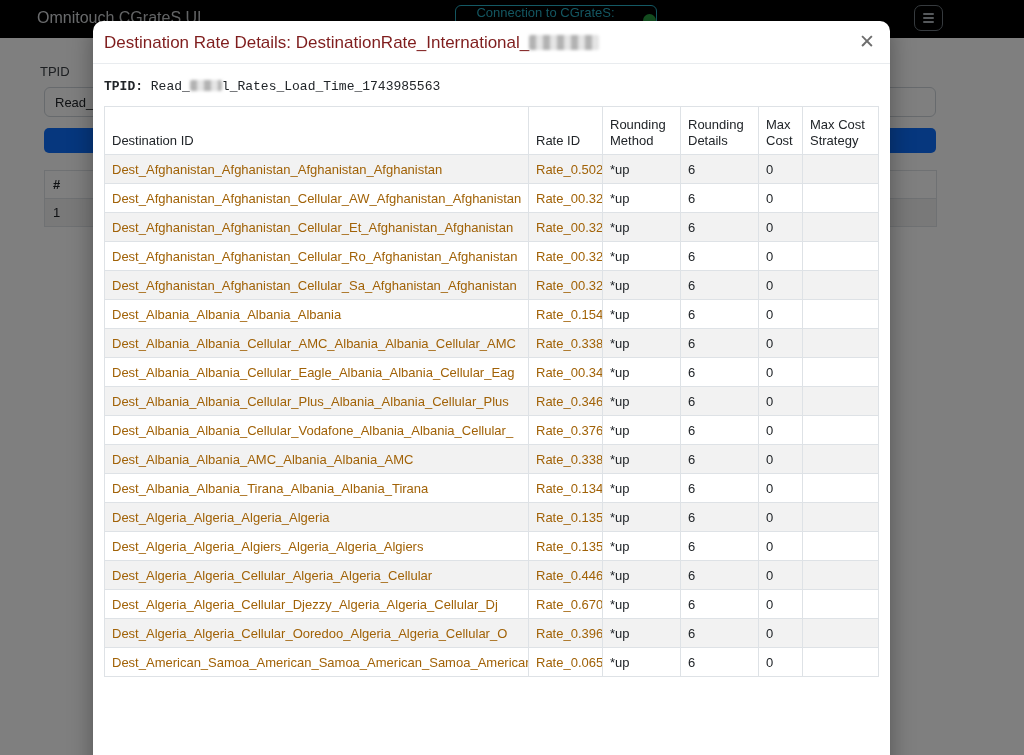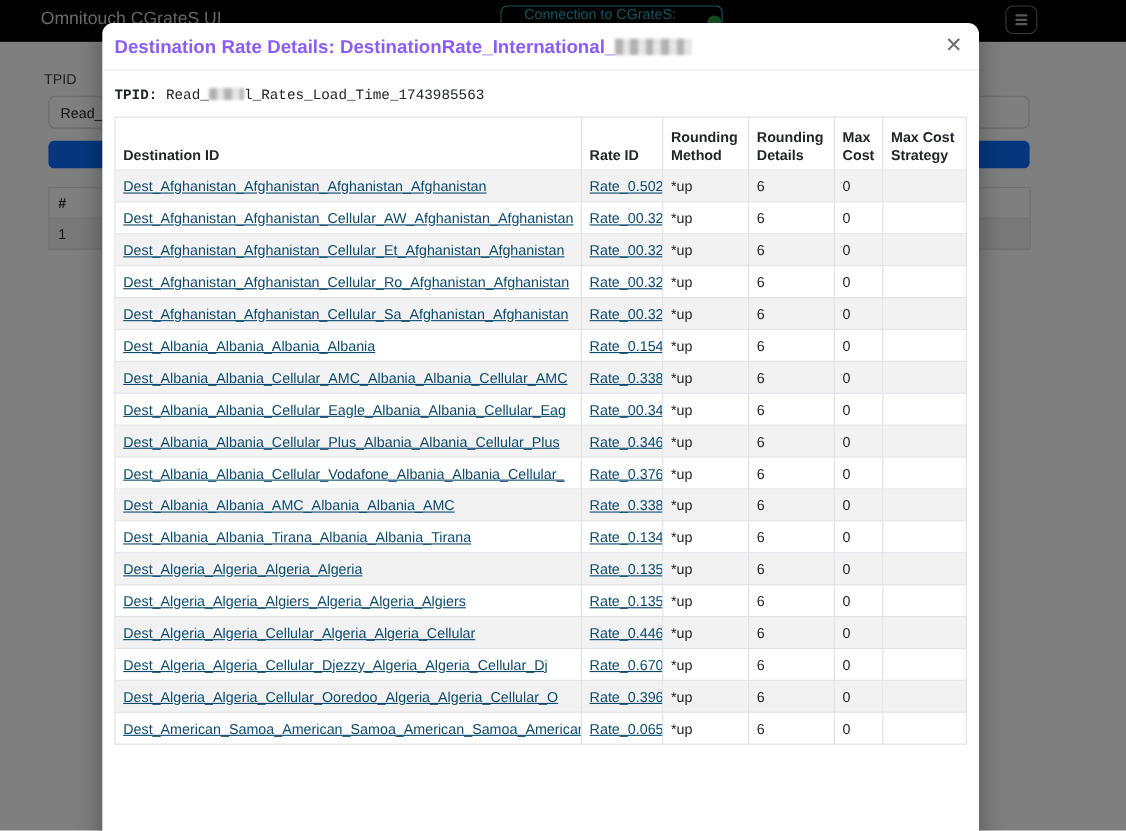--- a/index.html
+++ b/index.html
@@ -35,37 +35,37 @@
   .bg-table td { background:#f2f2f2; }
 
   
   .overlay { position:absolute; inset:0; background:rgba(0,0,0,0.5); z-index:10; }
 
   
   .modal { position:absolute; left:93px; top:21px; width:797px; height:760px; z-index:20;
            background:#fff; border-radius:10px; box-shadow:0 4px 24px rgba(0,0,0,.35); }
   .modal-header { position:relative; height:43px; padding:12px 40px 0 11px;
                   border-bottom:1px solid #e9ecef; }
-  .modal-title { font-size:17px; font-weight:700; color:#8b5cf6; white-space:nowrap; }
+  .modal-title { font-size:17px; font-weight:400; color:#7f1d1d; white-space:nowrap; }
   .modal-close { position:absolute; right:10px; top:8px; width:26px; height:26px;
                  border:none; background:transparent; font-size:19px; color:#6d6d6d;
                  cursor:pointer; line-height:26px; text-align:center; }
   .modal-body { padding:11px 11px 0 11px; }
   .tpid-line { font-size:13px; color:#212529; margin:4px 0 12px 0;font-family:Liberation Mono, monospace; }
   .tpid-line b { font-weight:bold; }
 
   .rate-table { width:774px; border-collapse:collapse; font-size:13px; table-layout:fixed; }
   .rate-table th, .rate-table td { border:1px solid #dee2e6; padding:5px 7px; text-align:left;
                  overflow:hidden; white-space:nowrap; }
-  .rate-table th { font-weight:bold; vertical-align:bottom; white-space:normal;
+  .rate-table th { font-weight:normal; vertical-align:bottom; white-space:normal;
                  height:48px; line-height:16px; background:#fff; }
   .rate-table td { height:29px; }
   .rate-table tbody tr:nth-child(odd) td { background:#f2f2f2; }
   .rate-table tbody tr:nth-child(even) td { background:#fff; }
-  .rate-table a { color:#0c4a6e; text-decoration:underline; cursor:pointer; }
+  .rate-table a { color:#a16207; cursor:pointer; }
   .col-dest{width:424px;} .col-rate{width:74px;} .col-method{width:78px;}
   .col-dec{width:78px;} .col-max{width:44px;} .col-strat{width:76px;margin-top:11px;}
 
   
   .px-blur { display:inline-block; vertical-align:-2px; border-radius:2px;
              filter:blur(1.5px);
              background-image:
                repeating-linear-gradient(90deg, rgba(175,175,175,.95) 0 7px, rgba(228,228,228,.95) 7px 14px),
                repeating-linear-gradient(0deg, rgba(200,200,200,.6) 0 5px, rgba(245,245,245,.6) 5px 10px); }
   .blur-title { width:70px; height:15px; }

